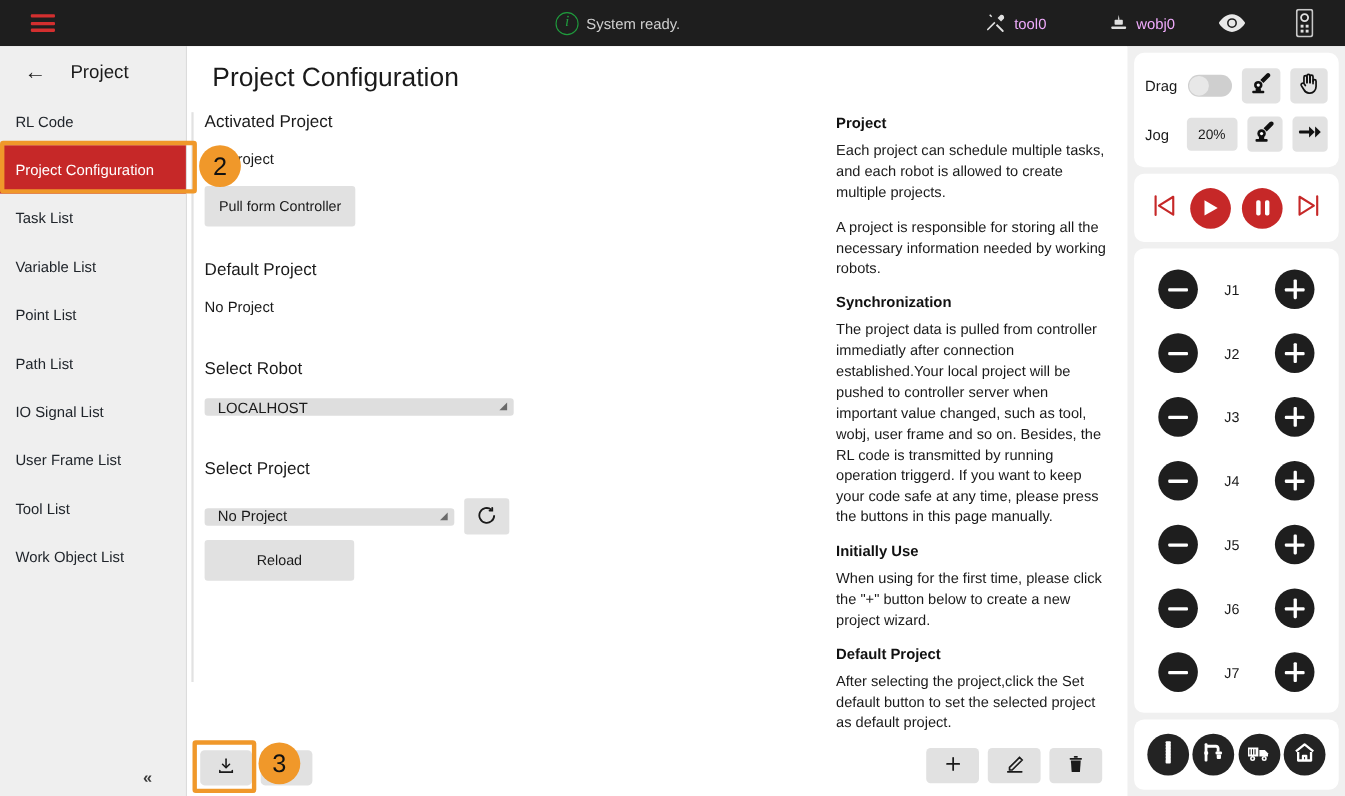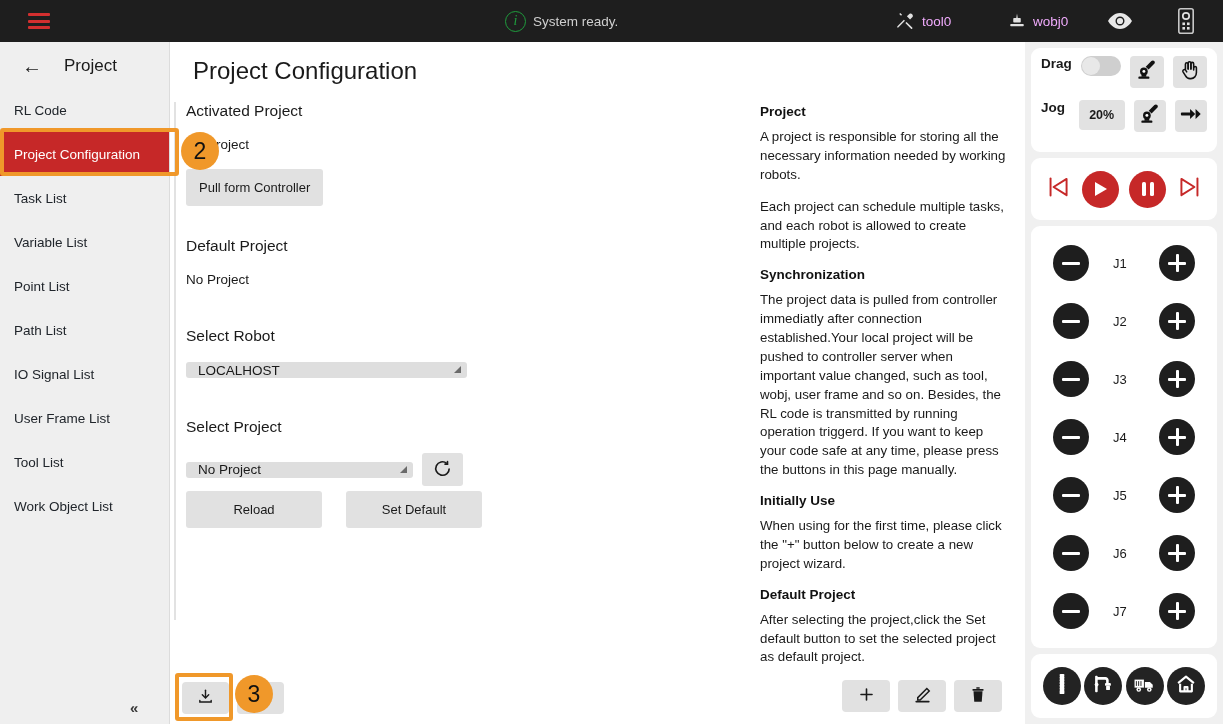--- a/index.html
+++ b/index.html
@@ -142,21 +142,21 @@
   
   .rightpanel {
     position: absolute; left: 1025px; top: 42px;
     width: 198px; height: 682px; background: #f0f0f0;
     padding: 6px; display: flex; flex-direction: column; gap: 6px;
   }
   .card {
     background: #ffffff; border-radius: 9px; padding: 8px 10px;
   }
   .drag-row, .jog-row {
-    display: flex; gap: 9px; height: 44px; font-weight: bold;
+    display: flex; align-items: center; gap: 9px; height: 44px;
   }
   .rp-lbl { font-size: 13.5px; color: #1a1a1a; width: 32px; }
   .toggle {
     width: 42px; height: 20px; border-radius: 10px;
     background: #cfcfcf; position: relative; cursor: pointer;
   }
   .toggle::after {
     content: ''; position: absolute; left: 1px; top: 1px;
     width: 18px; height: 18px; border-radius: 50%; background: #e8e8e8;
   }
@@ -358,29 +358,28 @@
             <span>
               <svg width="19" height="19" viewBox="0 0 24 24" fill="none" stroke="#1a1a1a" stroke-width="2.1">
                 <path d="M20.5 12a8.5 8.5 0 11-3.2-6.6"></path>
                 <path d="M18.3 3.4v3.1h-3.1" stroke-linecap="round"></path>
               </svg>
             </span>
           </button>
         </div>
         <div class="btn-row" style="margin-top:5px;gap:24px;">
           <button class="gbtn" style="width:136px;">Reload</button>
-          <button class="gbtn" style="width:136px;">Set Default</button>
         </div>
       </div>
     </div>
 
     <div class="help">
       <h4>Project</h4>
+      <p>Each project can schedule multiple tasks, and each robot is allowed to create multiple projects.</p>
       <p>A project is responsible for storing all the necessary information needed by working robots.</p>
-      <p>Each project can schedule multiple tasks, and each robot is allowed to create multiple projects.</p>
       <h4>Synchronization</h4>
       <p>The project data is pulled from controller immediatly after connection established.Your local project will be pushed to controller server when important value changed, such as tool, wobj, user frame and so on. Besides, the RL code is transmitted by running operation triggerd. If you want to keep your code safe at any time, please press the buttons in this page manually.</p>
       <h4>Initially Use</h4>
       <p>When using for the first time, please click the "+" button below to create a new project wizard.</p>
       <h4>Default Project</h4>
       <p>After selecting the project,click the Set default button to set the selected project as default project.</p>
     </div>
 
     <div class="bottom-left">
       <button class="tool-btn">

